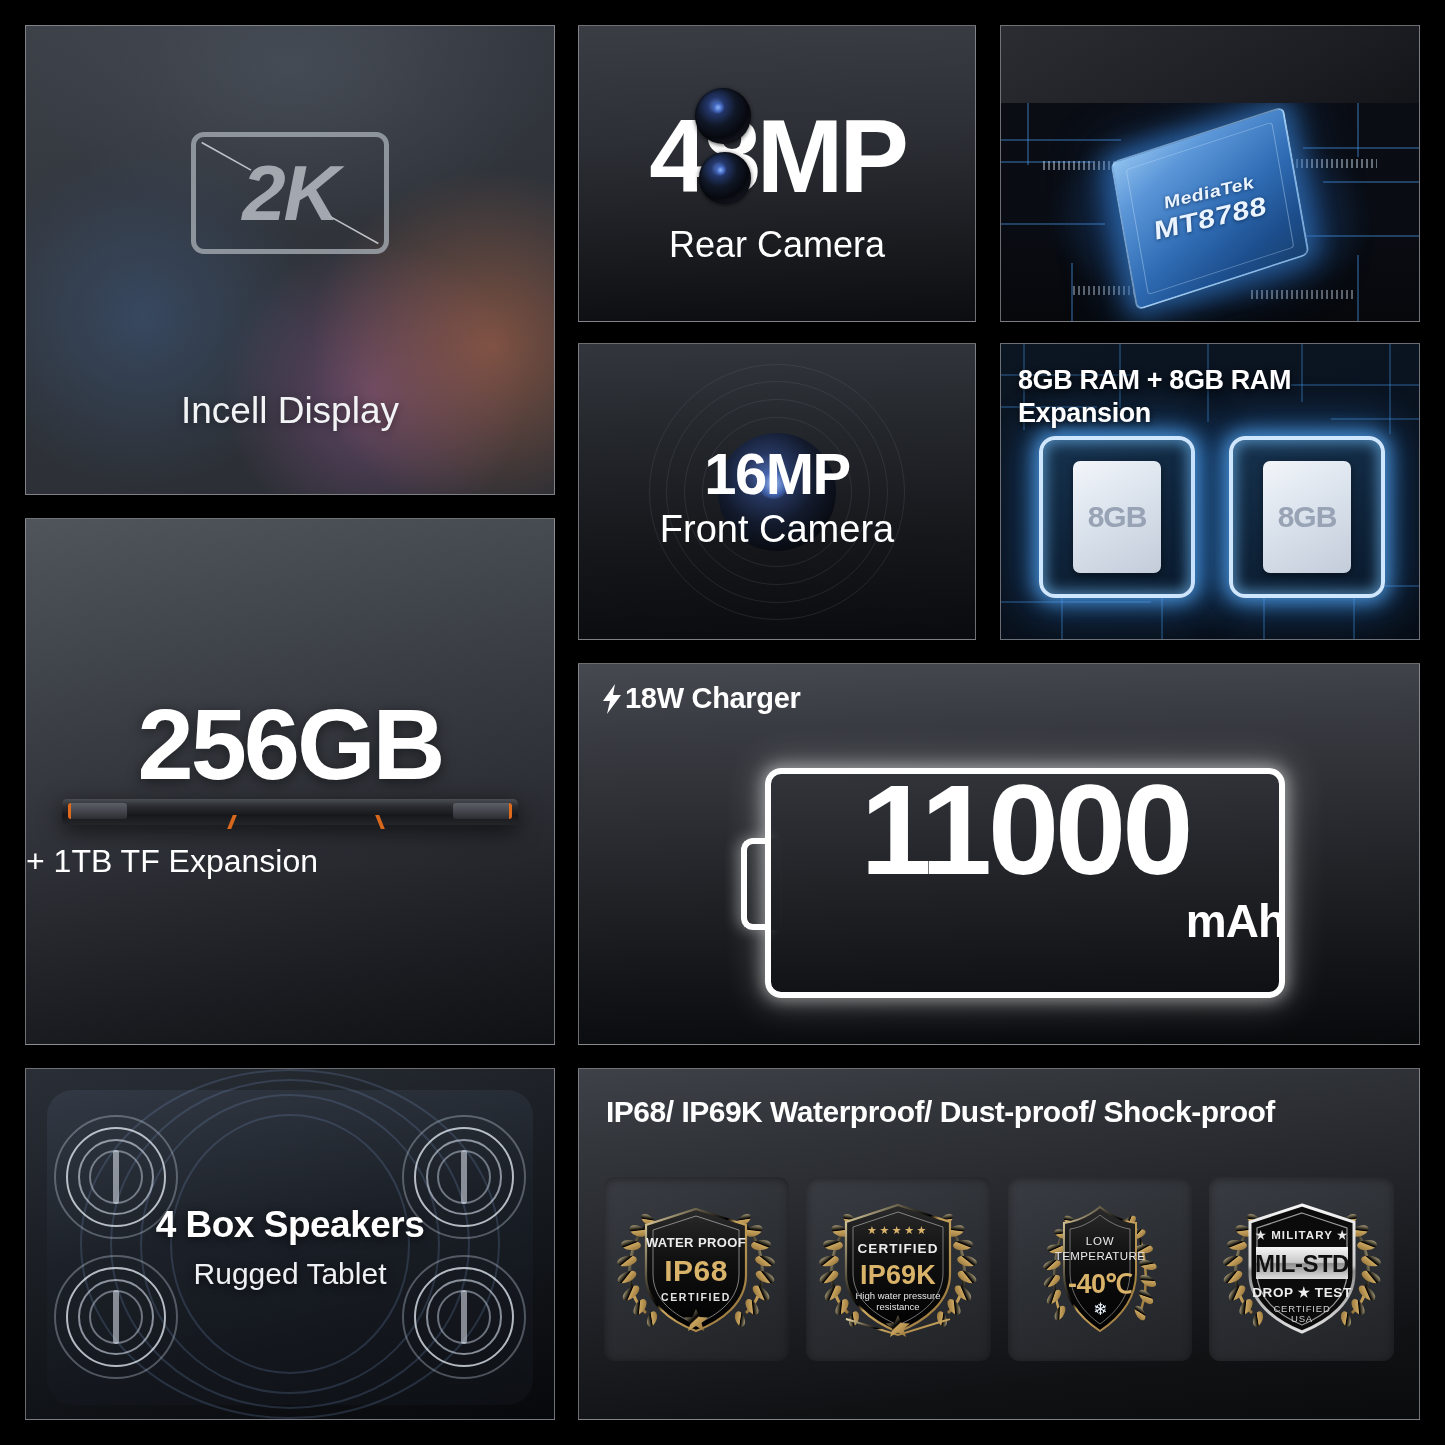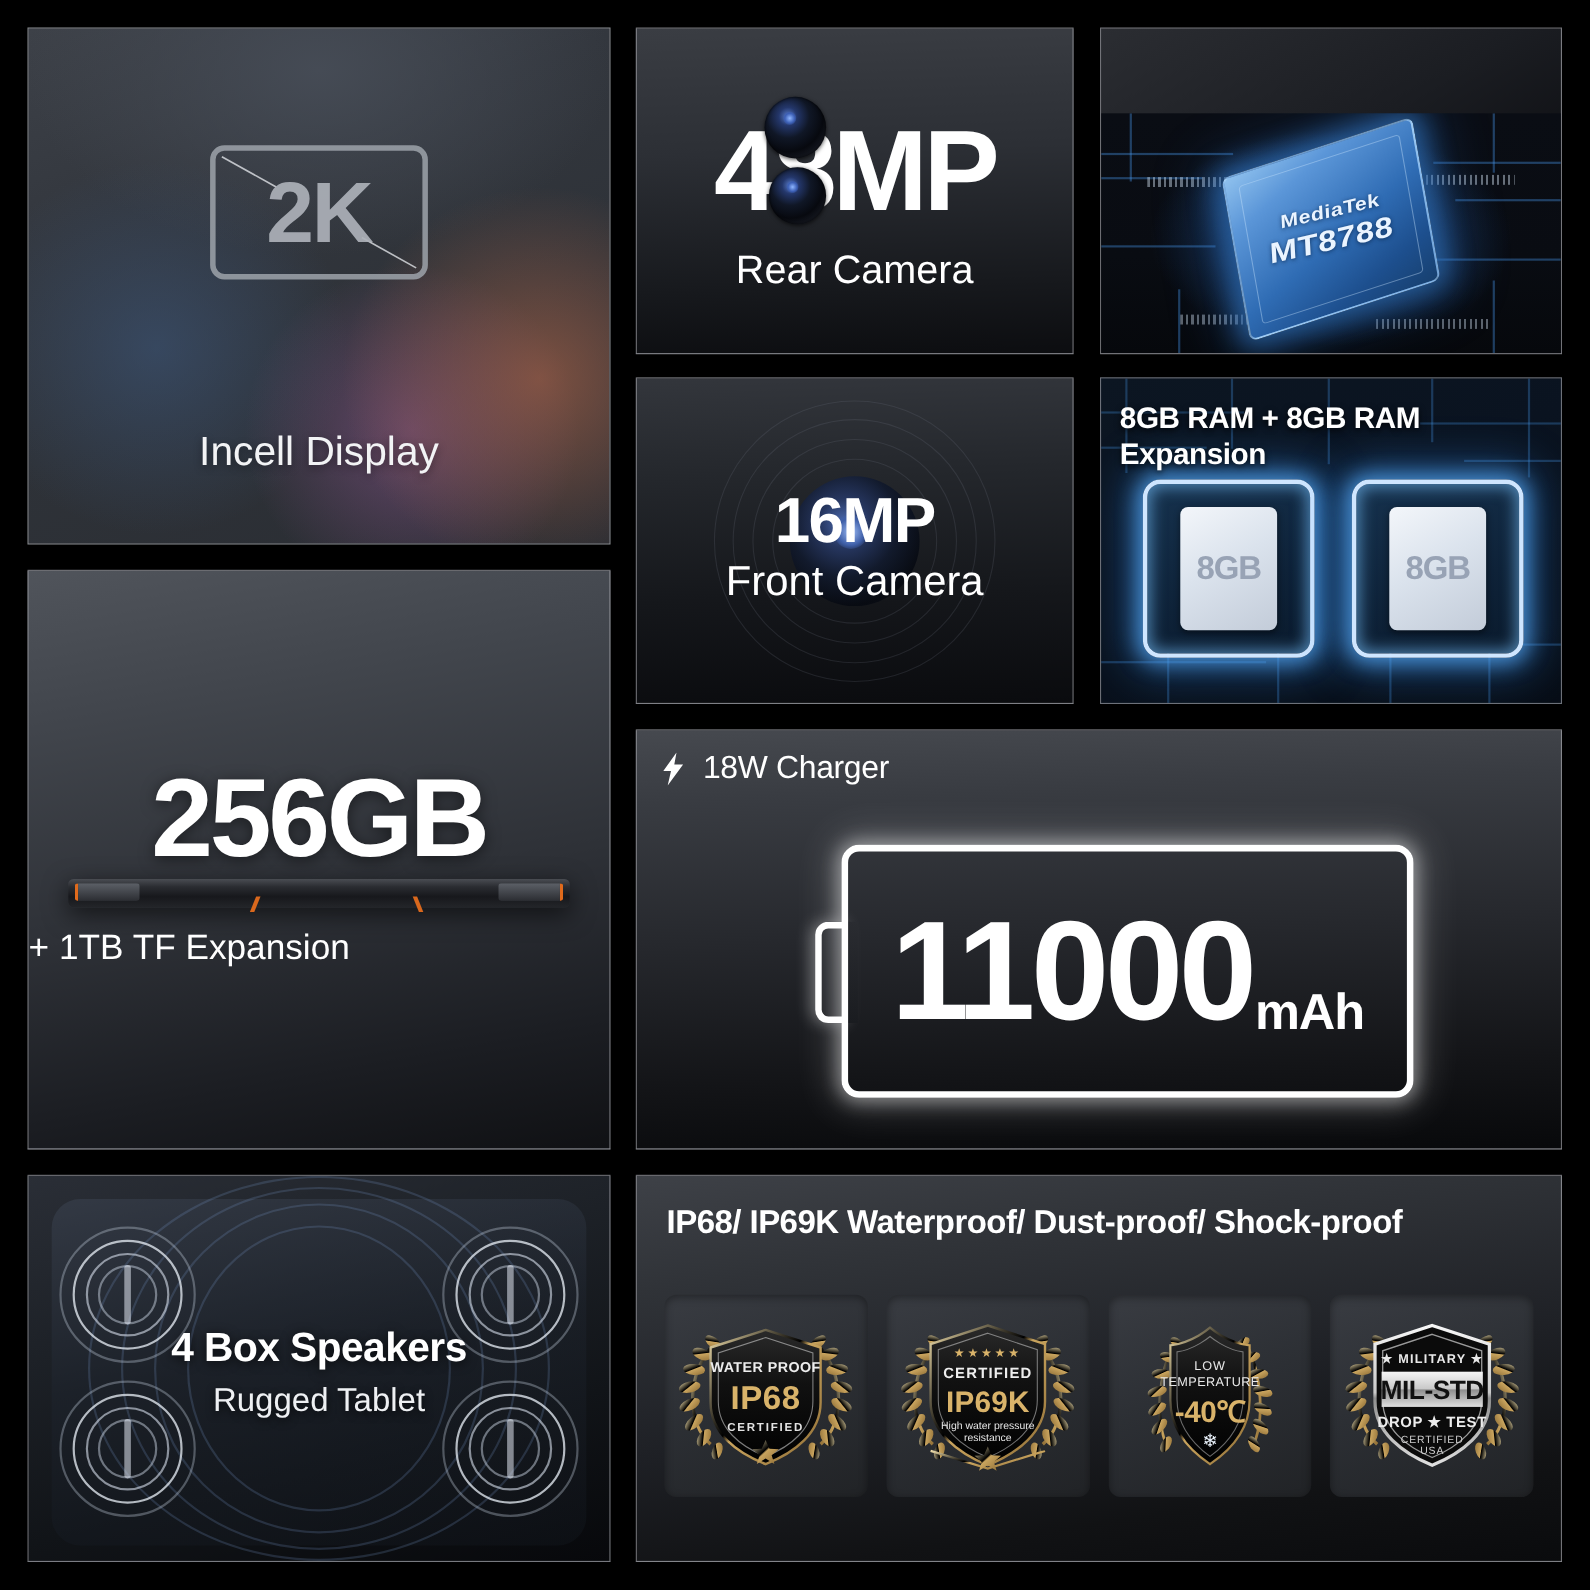--- a/index.html
+++ b/index.html
@@ -38,21 +38,21 @@
       radial-gradient(ellipse 50% 55% at 22% 62%, rgba(60,85,120,.60), transparent 66%),
       radial-gradient(ellipse 70% 50% at 50% 8%, rgba(70,76,86,.95), transparent 72%),
       linear-gradient(160deg,#3d4148 0%,#33373e 30%,#2e3238 60%,#2a2d33 100%);
   }
   .badge2k {
     position:absolute; left:50%; top:106px;
     transform:translateX(-50%);
     width:198px; height:122px;
     border:5px solid rgba(158,163,170,.85);
     border-radius:13px;
-    display:flex; align-items:center; justify-content:center;
+    display:flex; align-items:center; justify-content:center;font-style:italic;
   }
   .badge2k .diag {
     position:absolute; width:100%; height:100%;
     left:0; top:0; pointer-events:none;
   }
   .badge2k span {
     font-size:78px; font-weight:bold;
     color:rgba(172,177,184,.92);
     letter-spacing:-2px;
     line-height:1;
@@ -272,22 +272,22 @@
     font-size:32px; font-weight:400;
   }
 
   
   #p-battery {
     left:553px; top:638px; width:842px; height:382px;
     background:linear-gradient(178deg,#46494f 0%,#393c42 16%,#26282d 48%,#131417 80%,#08090b 100%);
   }
   .bat-head {
     position:absolute; left:22px; top:18px;
-    display:flex; align-items:center; gap:16px;
-    color:#fff; font-size:29px; font-weight:normal;
+    display:flex; align-items:center; gap:2px;
+    color:#fff; font-size:29px; font-weight:bold;
     letter-spacing:-.3px;
   }
   .bolt { width:22px; height:30px; display:block; }
   .bat-shape {
     position:absolute; left:162px; top:104px;
     width:544px; height:230px;
   }
   .bat-body {
     position:absolute; left:24px; top:0;
     width:520px; height:230px;
@@ -302,21 +302,21 @@
     box-shadow:-4px 0 14px rgba(255,255,255,.35);
     background:transparent;
   }
   .bat-nub::after {
     content:""; position:absolute; right:-7px; top:-6px;
     width:10px; bottom:-6px;
     background:linear-gradient(180deg,#2a2c31,#1a1c20);
   }
   .bat-val {
     position:absolute; left:24px; top:0; width:520px; height:230px;
-    display:flex; align-items:center; justify-content:center;
+    display:flex; align-items:center; justify-content:center;flex-direction:column;
   }
   .bat-val .n {
     color:#fff; font-size:128px; font-weight:bold;
     letter-spacing:-4px; line-height:1;
   }
   .bat-val .u {
     color:#fff; font-size:46px; font-weight:bold;
     align-self:flex-end; margin-bottom:52px; margin-left:2px;
     letter-spacing:-1px;
   }

